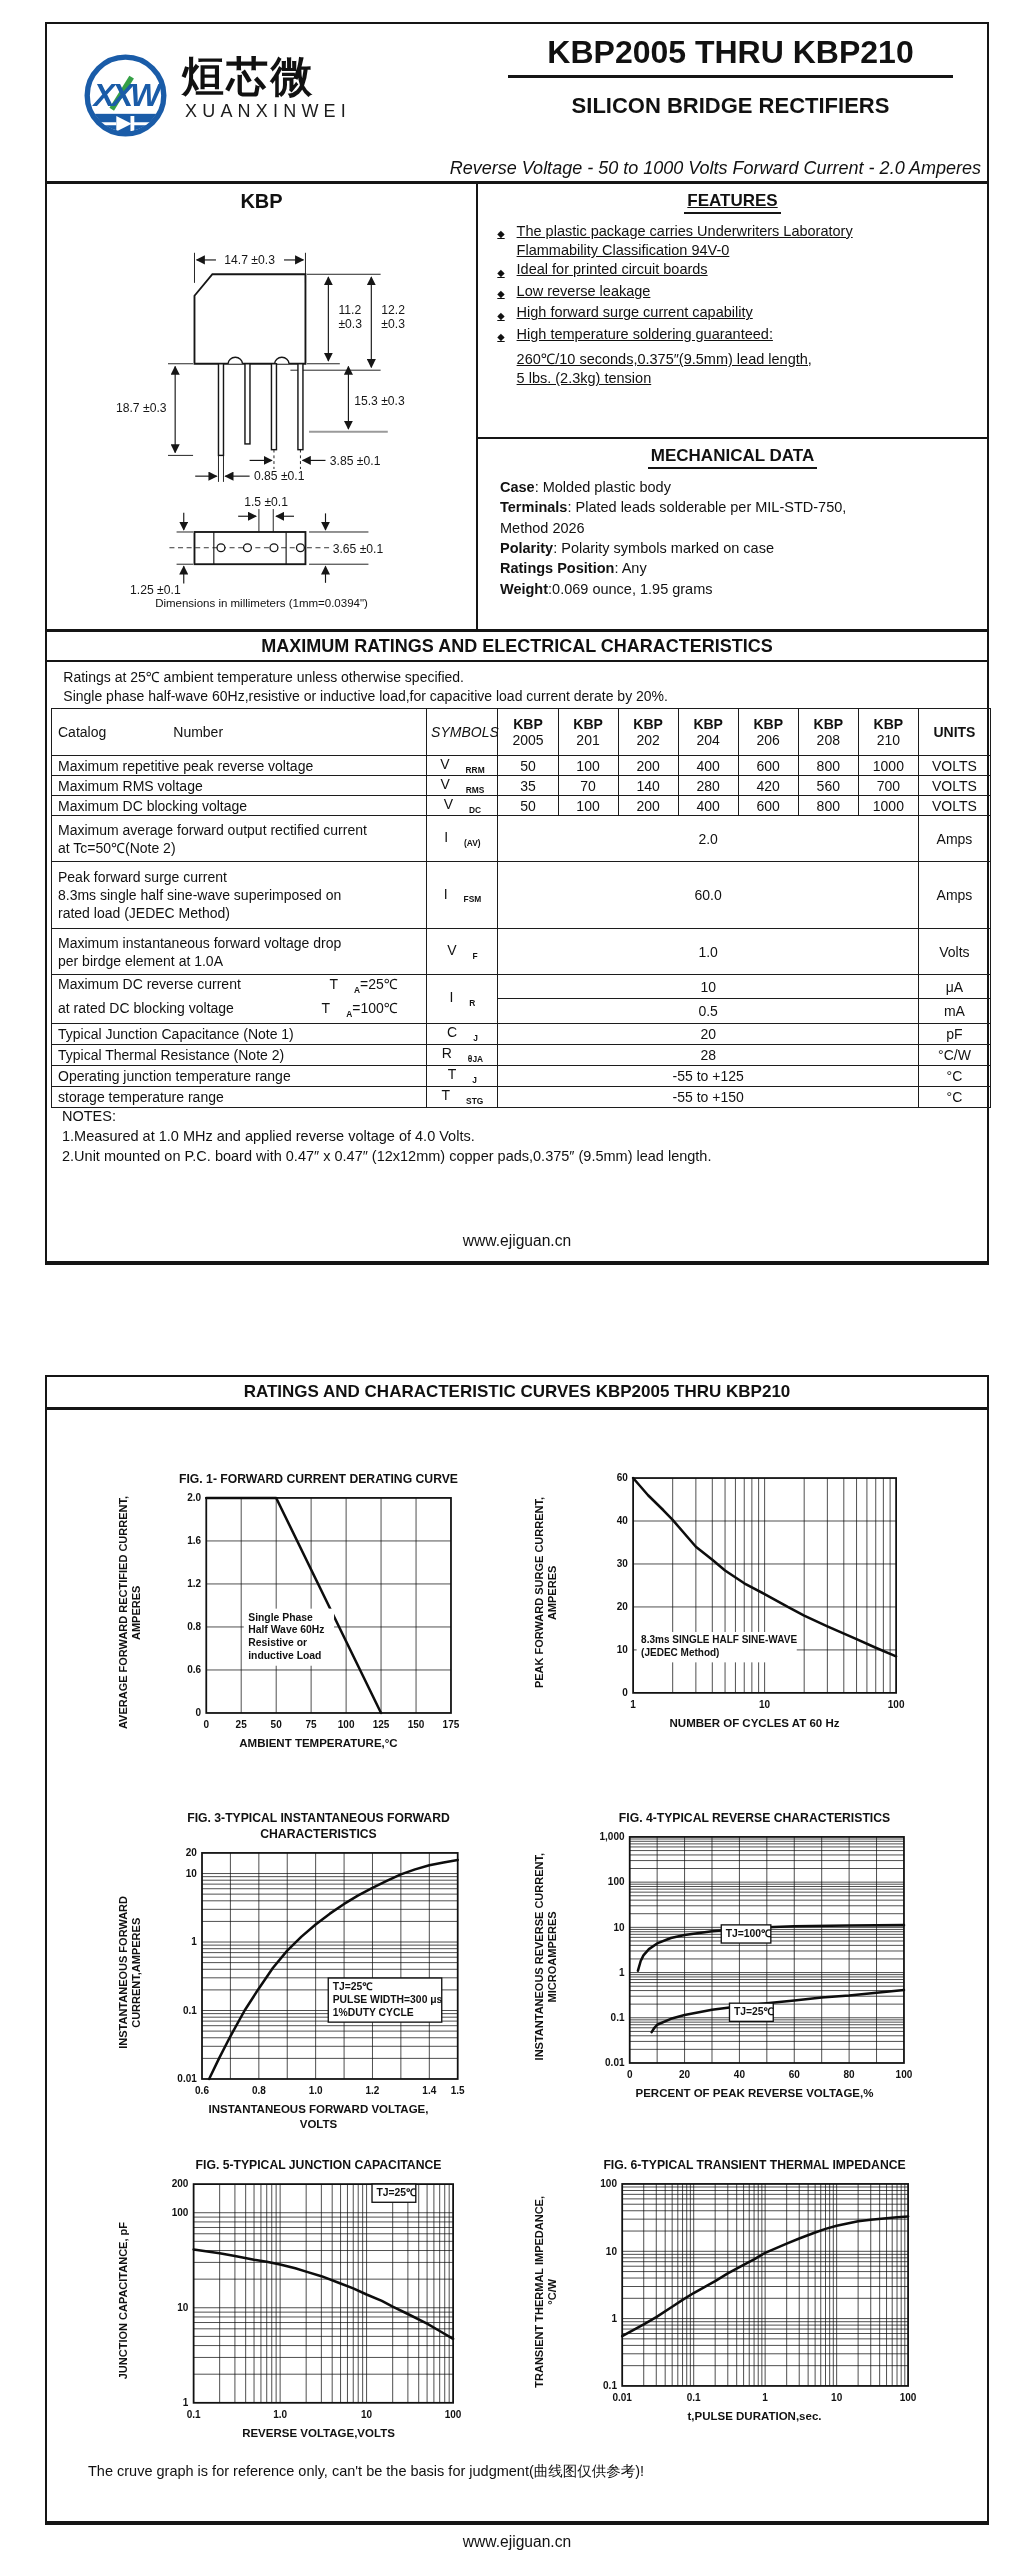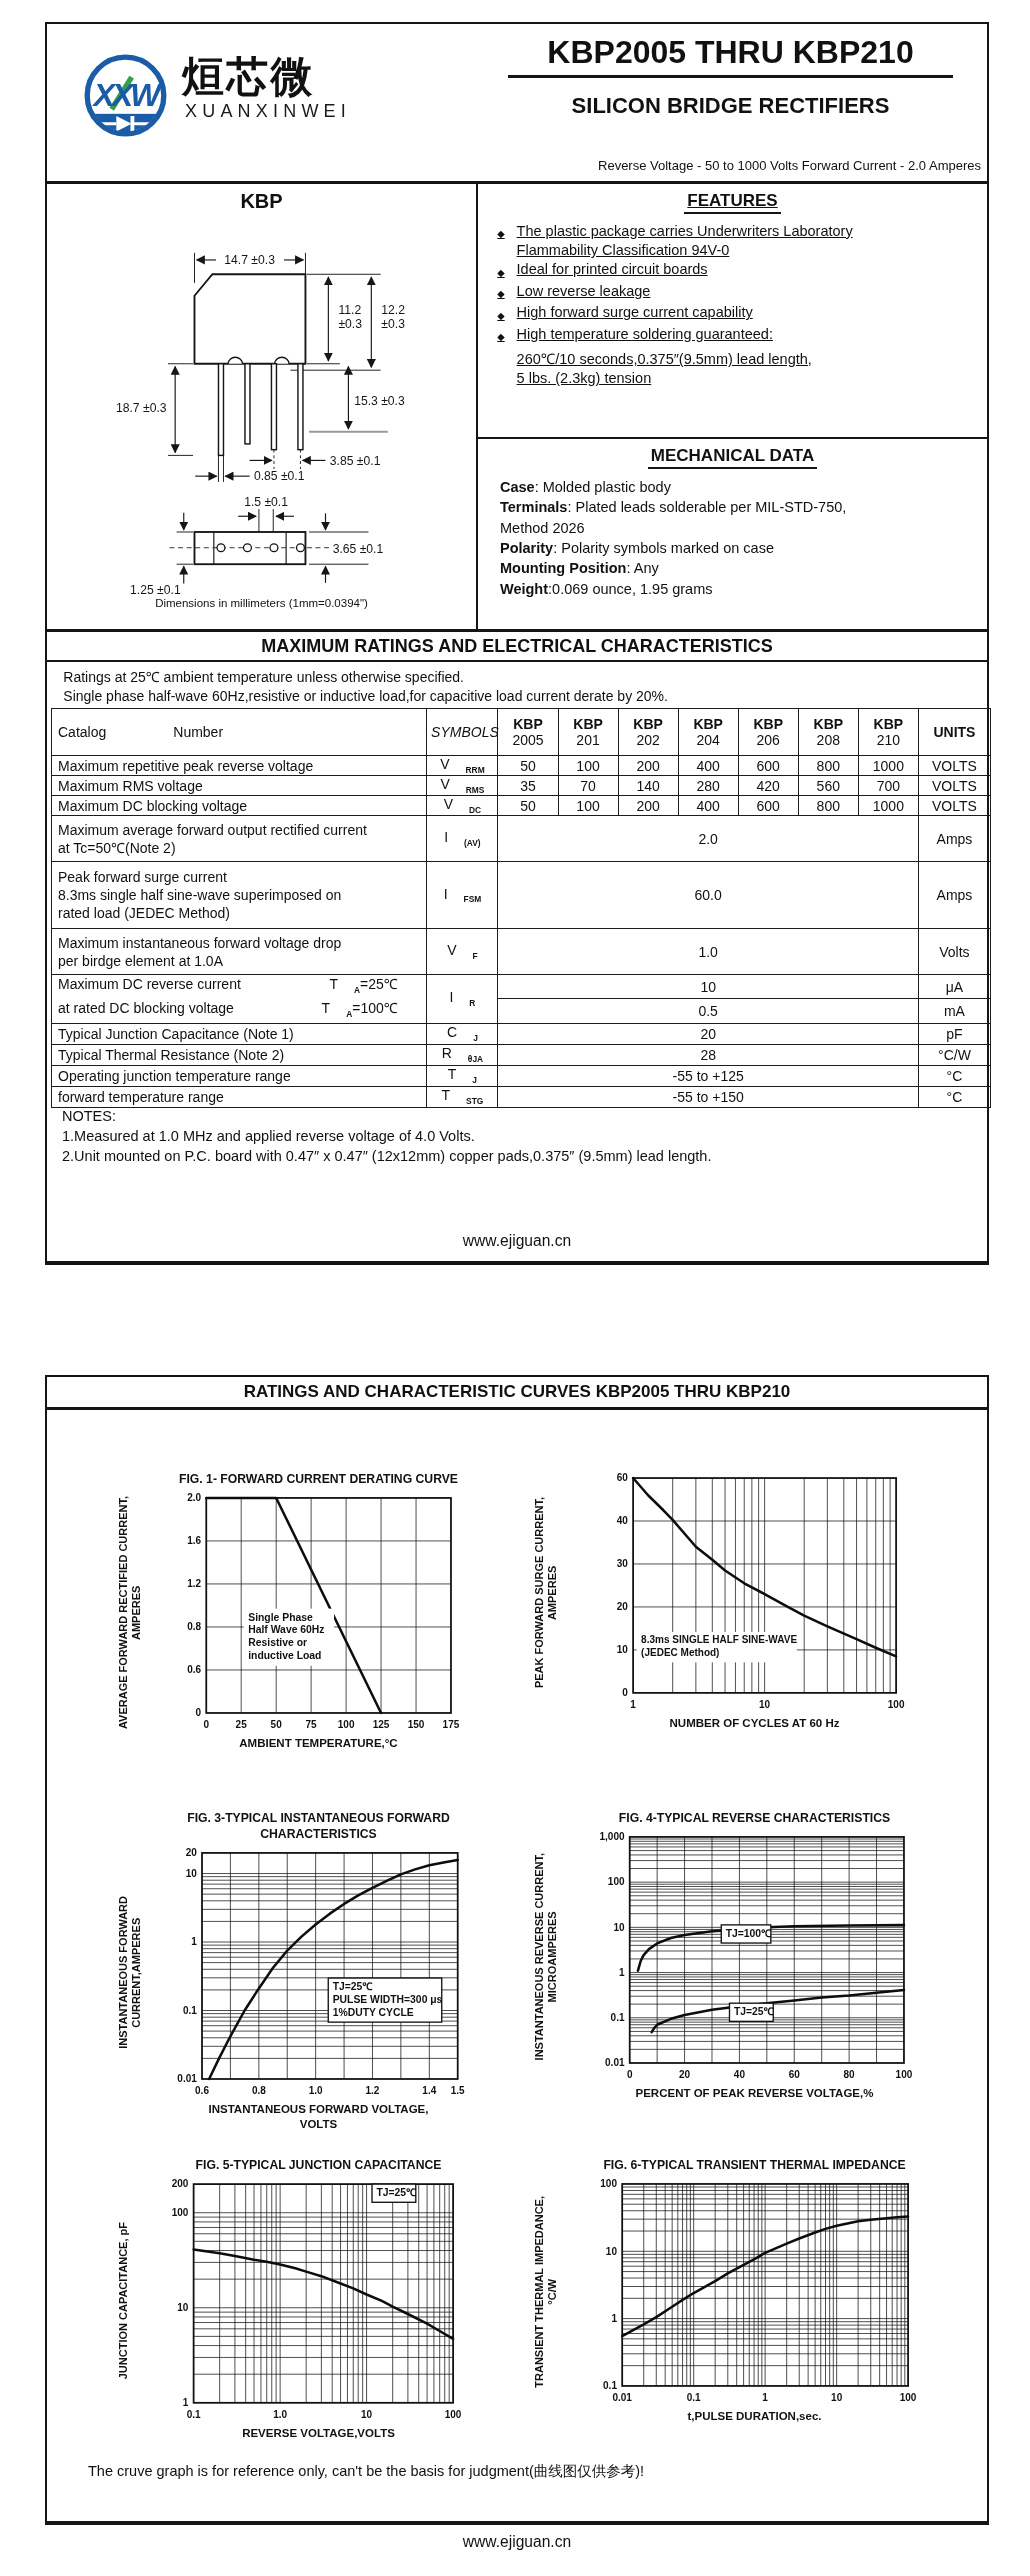--- a/index.html
+++ b/index.html
@@ -10,21 +10,21 @@
   #page1{position:absolute;left:45px;top:22px;width:944px;height:1243px;
          border:2.2px solid #151515;border-bottom-width:4.5px;background:#fff;}
   .hdr{position:absolute;left:0;top:0;width:100%;height:160px;border-bottom:3px solid #151515;}
   .logoSvg{position:absolute;left:31px;top:27px;}
   .cn{position:absolute;left:135px;top:25px;font-size:42px;font-weight:bold;letter-spacing:2.2px;}
   .en{position:absolute;left:138px;top:77px;font-size:18px;letter-spacing:5.2px;color:#1c1c1c;}
   .titlebox{position:absolute;left:434px;top:10.4px;width:499px;text-align:center;}
   .t1{font-size:32px;font-weight:bold;}
   .t1u{height:0;border-bottom:3.7px solid #151515;margin:3.7px 27px 0 27px;}
   .t2{font-size:22px;font-weight:bold;margin-top:15px;}
-  .rv{position:absolute;right:6px;top:134px;font-size:13px;}
+  .rv{position:absolute;right:6px;top:134px;font-style:italic;font-size:18px;}
   .leftcol{position:absolute;left:0;top:160px;width:431px;height:445px;border-right:2.2px solid #151515;}
   .kbp{text-align:center;font-size:20px;font-weight:600;margin-top:6px;}
   .pkg{position:absolute;left:15px;top:33px;}
   .pkg text{font-size:17px;fill:#161616;}
   .cap{position:absolute;left:0;right:0;top:413px;text-align:center;font-size:11.5px;}
   .feat{position:absolute;left:431px;top:160px;right:0;height:255px;border-bottom:2.2px solid #151515;text-decoration:underline;}
   .bh{text-align:center;margin-top:7.4px;}
   .bh span{font-size:17px;font-weight:bold;border-bottom:2.2px solid #151515;padding:0 3px 1.5px;}
   .fl{margin:10.4px 6px 0 19.3px;font-size:14.5px;line-height:19.3px;}
   .fi{display:flex;}
@@ -222,21 +222,21 @@
         </div>
     </div>
 
     <div class="mech">
       <div class="bh"><span>MECHANICAL DATA</span></div>
       <div class="ml">
           <div class="mi"><b>Case</b>: Molded plastic body</div>
           <div class="mi"><b>Terminals</b>: Plated leads solderable per MIL-STD-750,</div>
           <div class="mi"><b></b> Method 2026</div>
           <div class="mi"><b>Polarity</b>: Polarity symbols marked on case</div>
-          <div class="mi"><b>Mounting Position</b>: Any</div>
+          <div class="mi"><b>Ratings Position</b>: Any</div>
           <div class="mi"><b>Weight</b>:0.069 ounce, 1.95 grams</div>
         </div>
     </div>
 
     <div class="band">MAXIMUM RATINGS AND ELECTRICAL CHARACTERISTICS</div>
     <div class="conds">
       <div>Ratings at 25℃ ambient temperature unless otherwise specified.</div>
       <div>Single phase half-wave 60Hz,resistive or inductive load,for capacitive load current derate by 20%.</div>
     </div>
 
@@ -351,21 +351,21 @@
             <td class="valcell" colspan="7">28</td>
             <td class="unitcell">°C/W</td>
           </tr>
           <tr style="height:21px">
             <td class="namecell">Operating junction temperature range</td>
             <td class="symcell">T<sub>J</sub></td>
             <td class="valcell" colspan="7">-55 to +125</td>
             <td class="unitcell">°C</td>
           </tr>
           <tr style="height:21px">
-            <td class="namecell">forward temperature range</td>
+            <td class="namecell">storage temperature range</td>
             <td class="symcell">T<sub>STG</sub></td>
             <td class="valcell" colspan="7">-55 to +150</td>
             <td class="unitcell">°C</td>
           </tr>
         </tbody>
     </table>
 
     <div class="notes">
       <div>NOTES:</div>
       <div>1.Measured at 1.0 MHz and applied reverse voltage of 4.0 Volts.</div>

